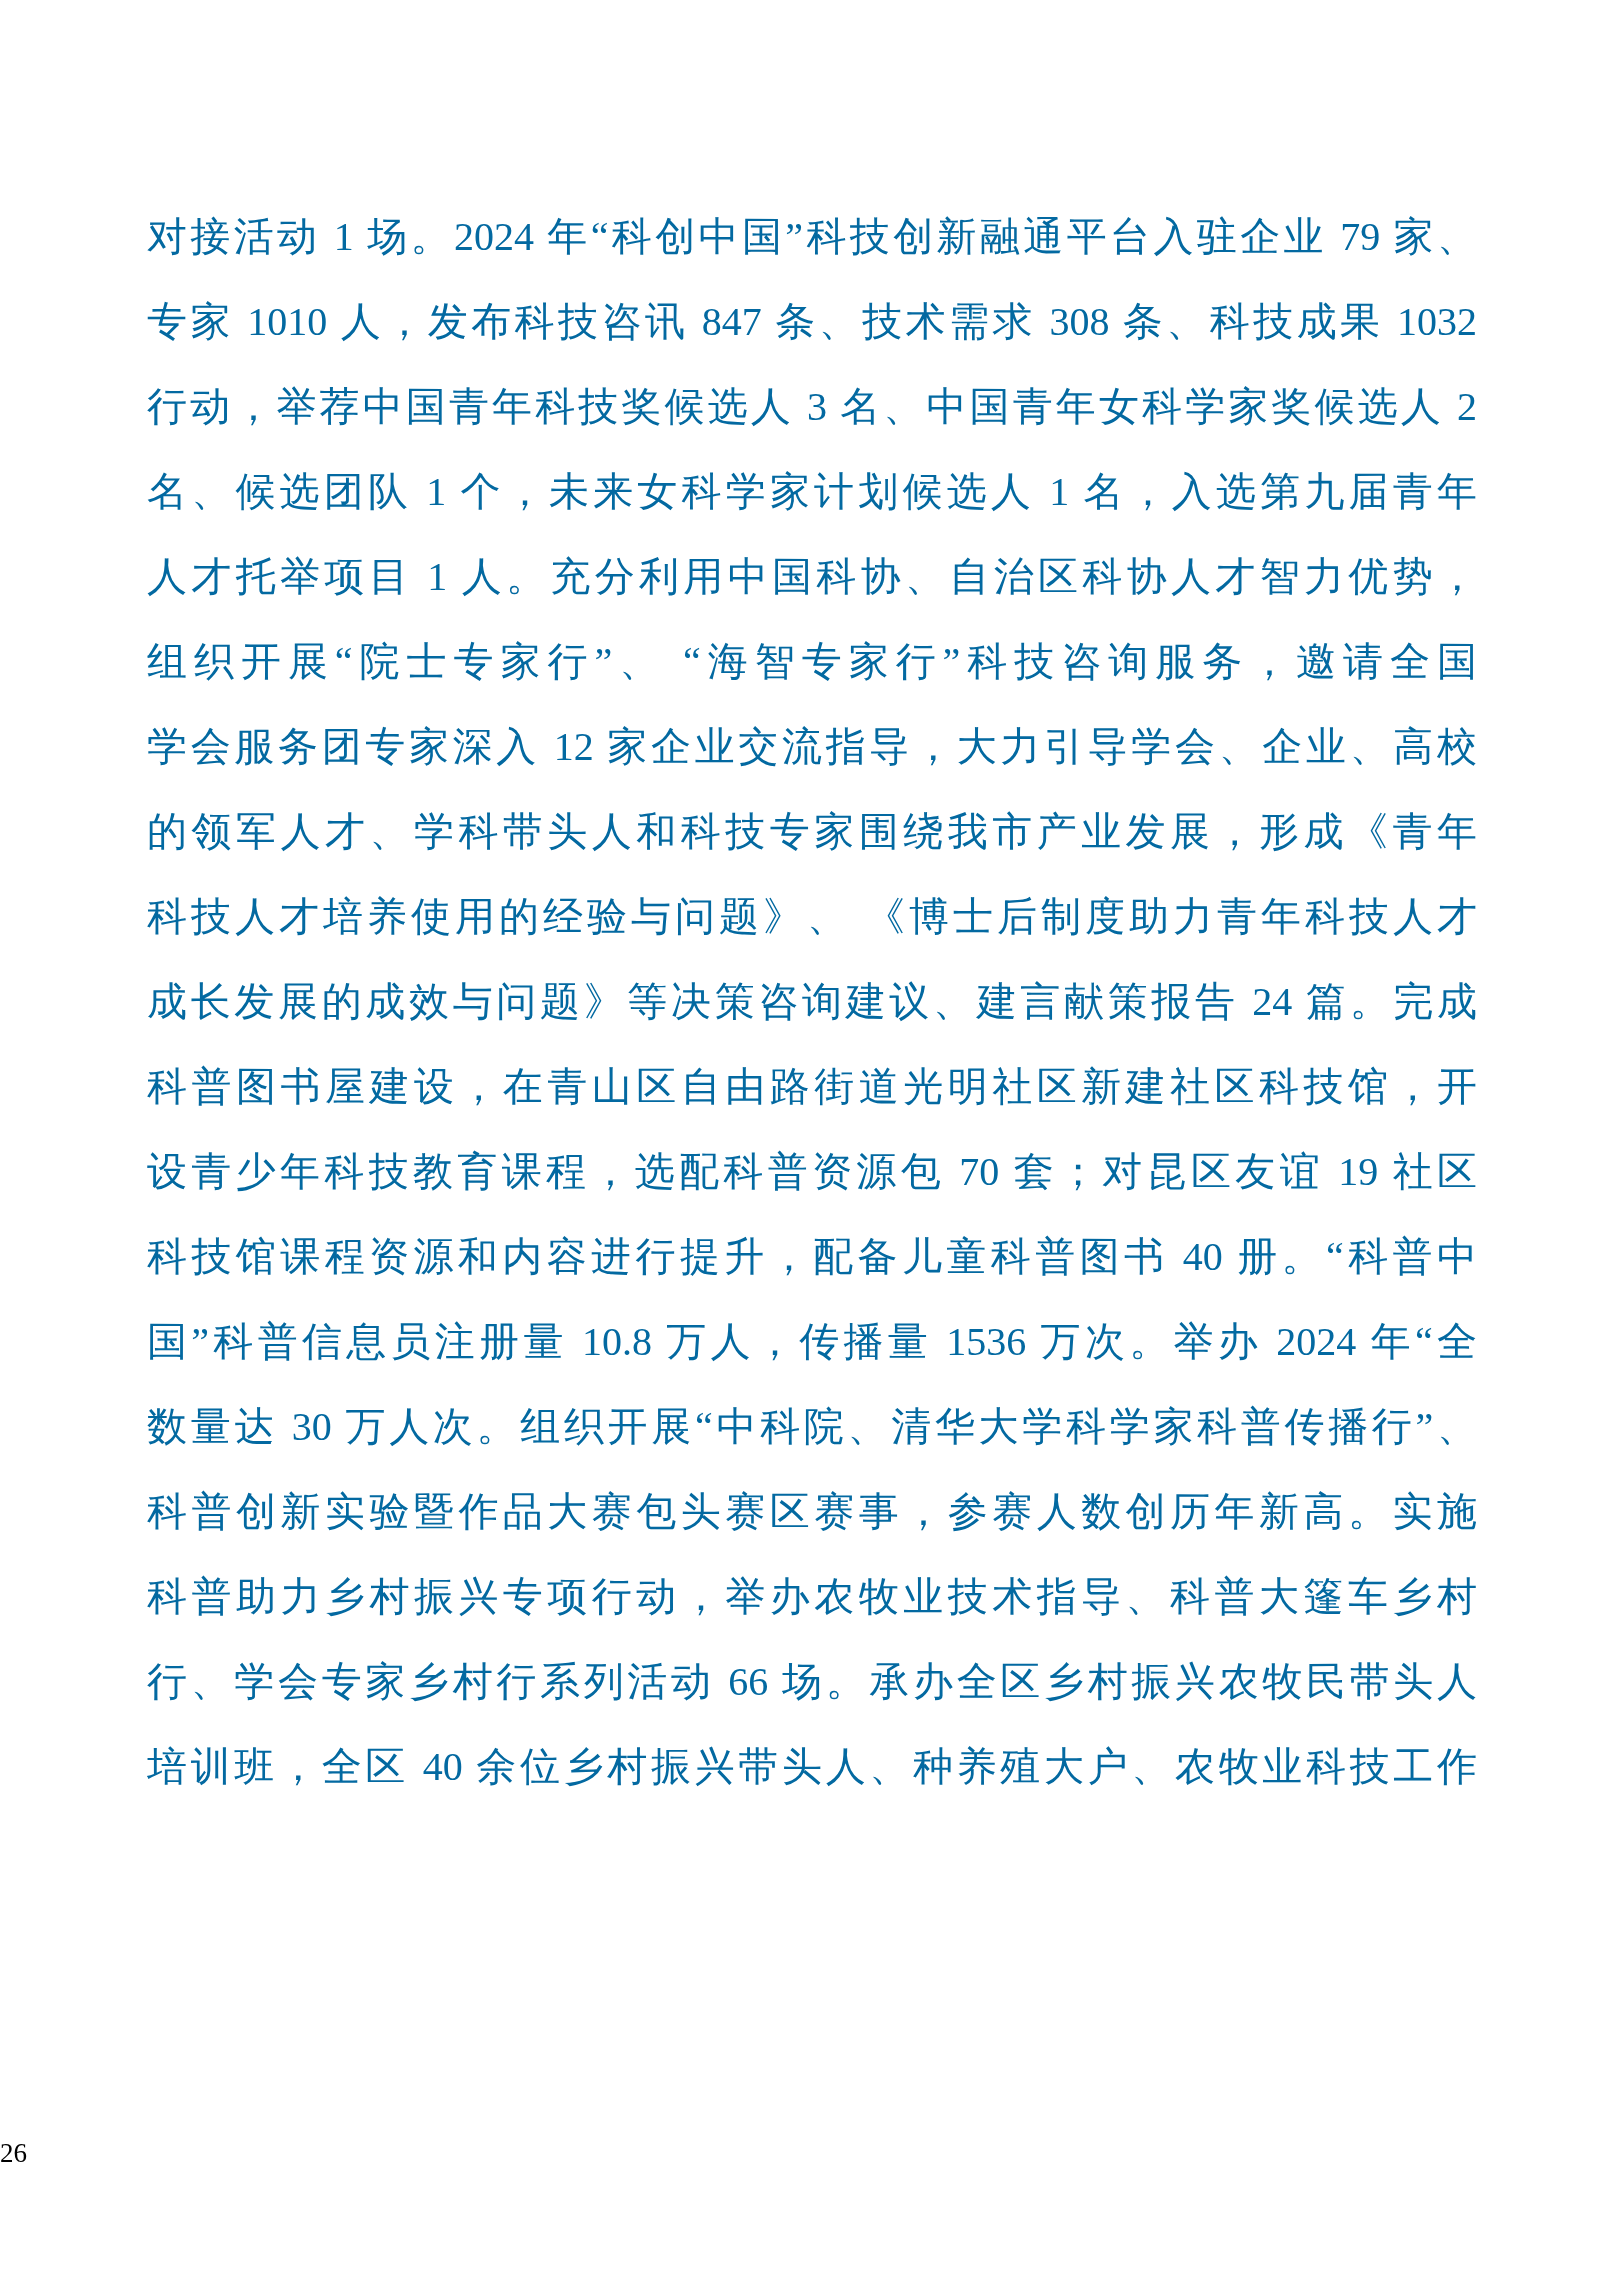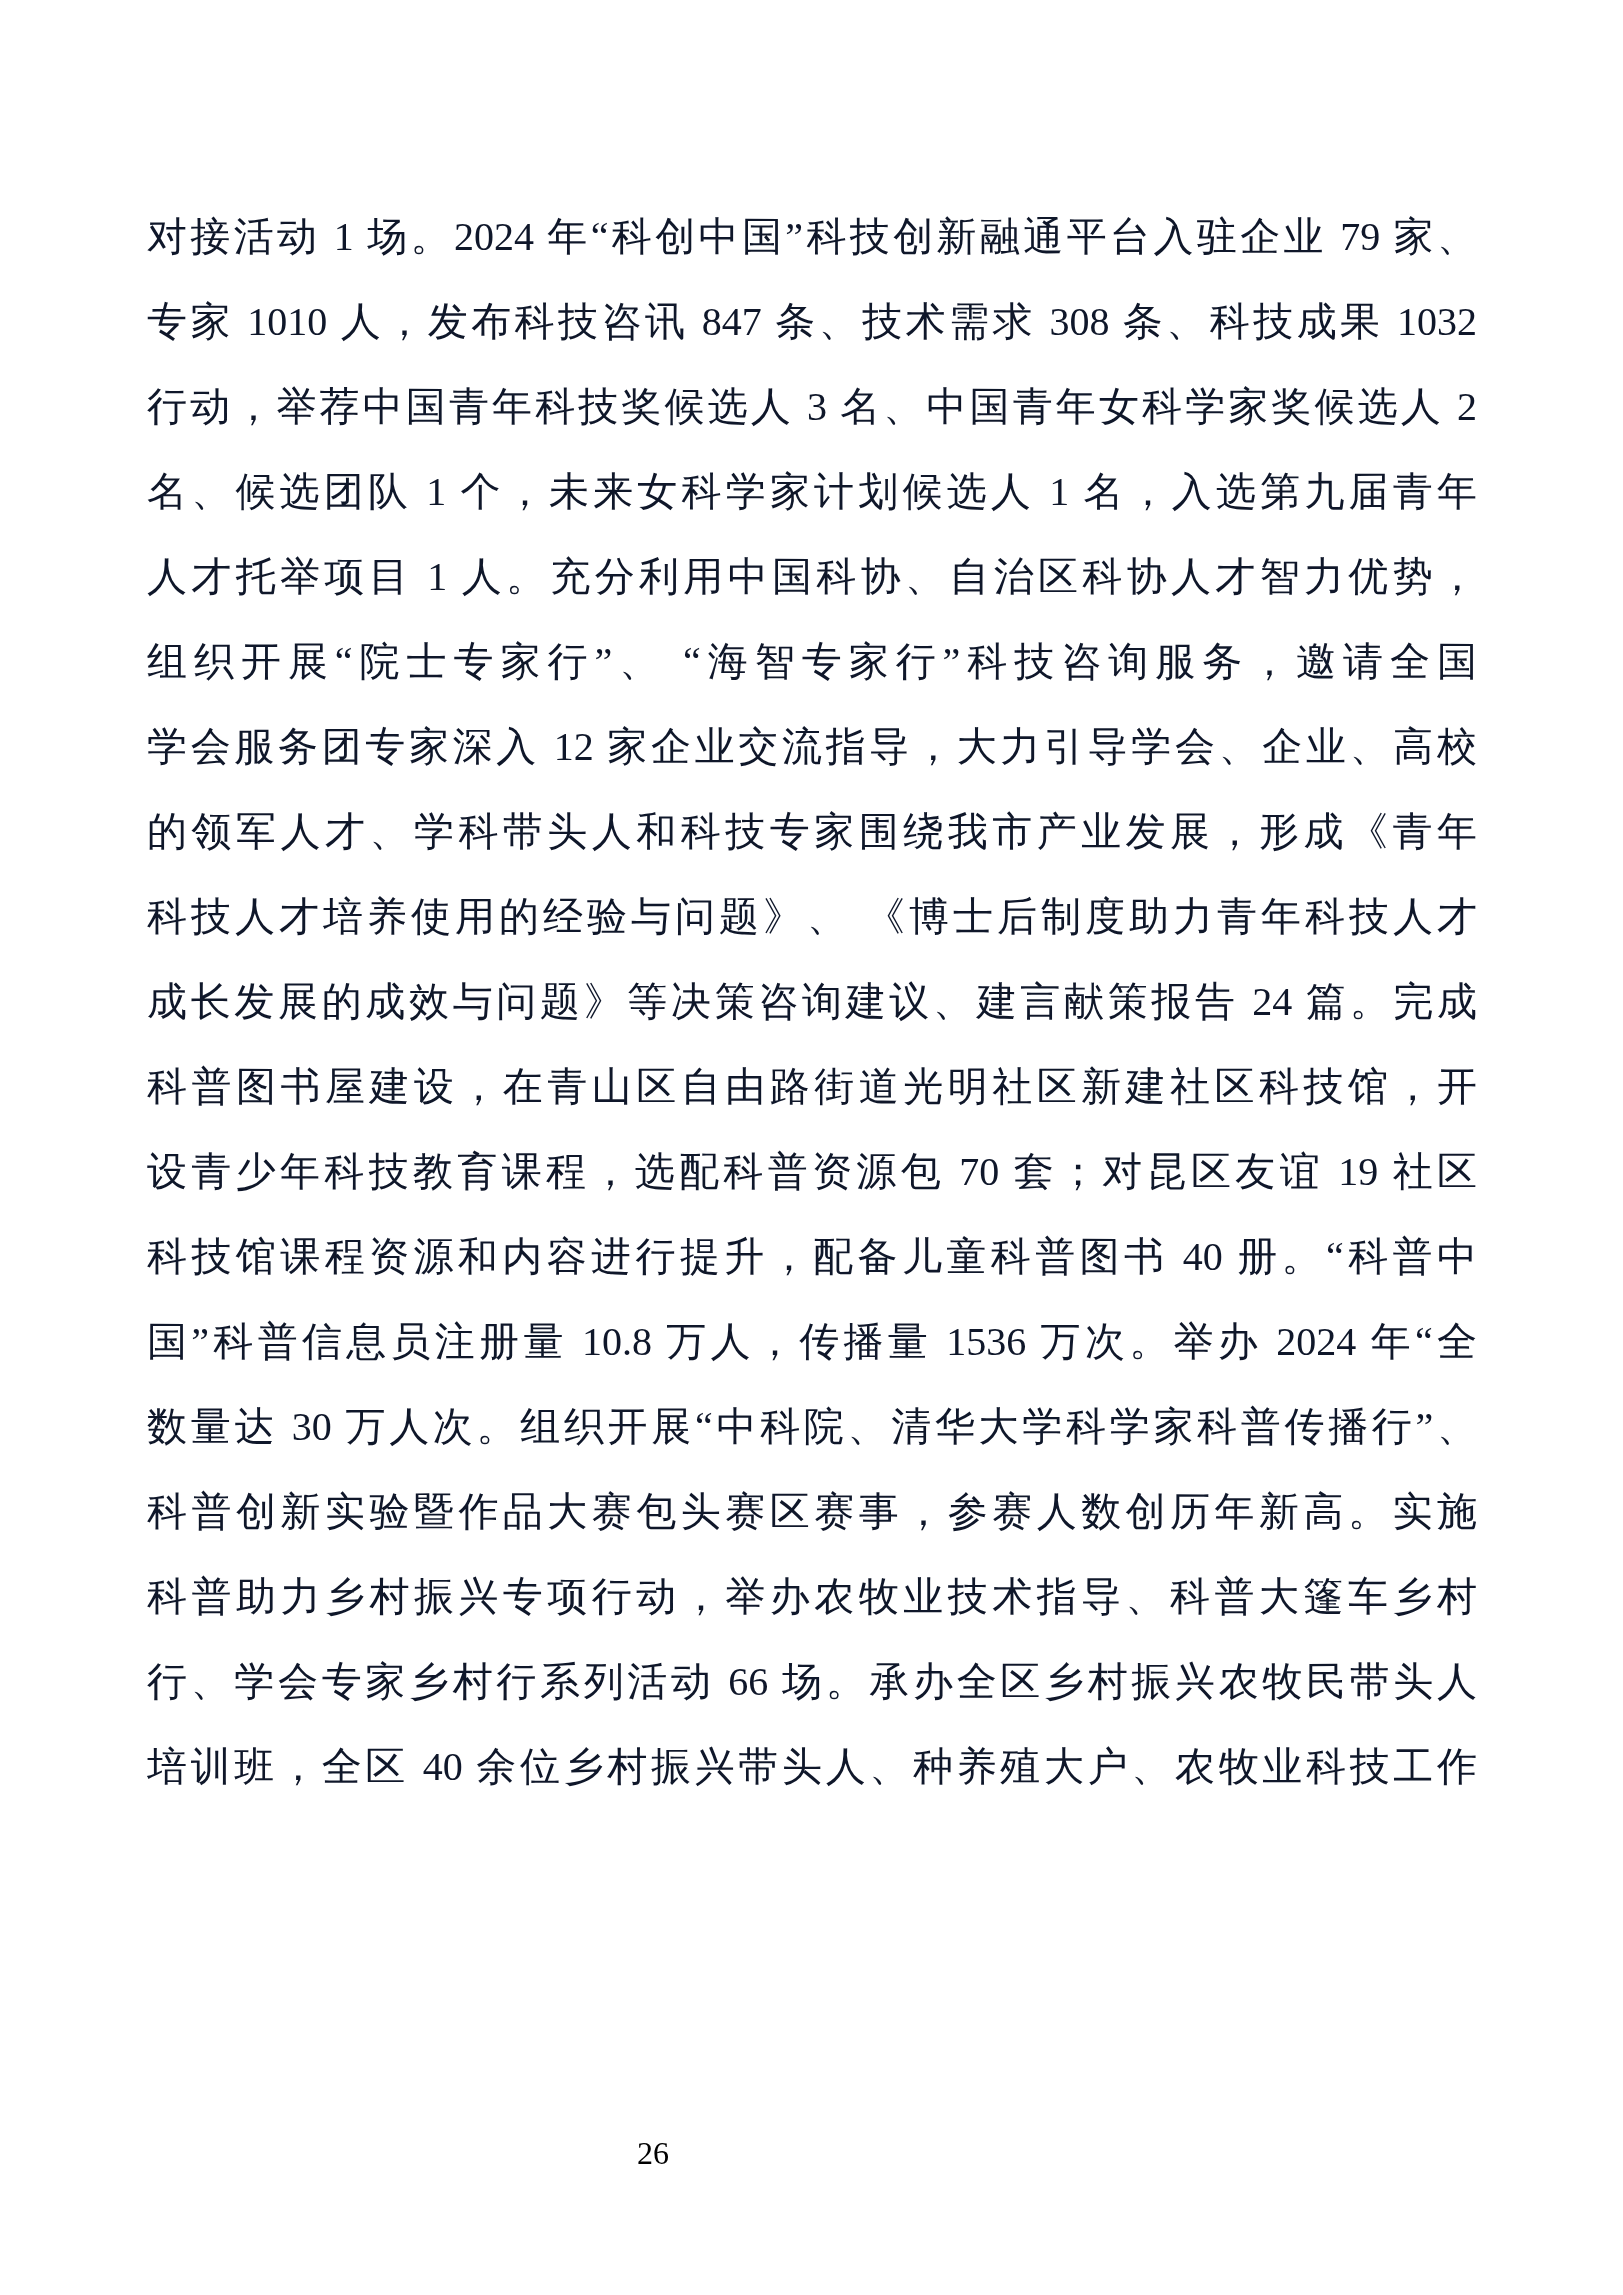--- a/index.html
+++ b/index.html
@@ -27,34 +27,34 @@
     position: absolute;
     left: 147px;
     top: 194px;
     width: 1330px;
   }
   .text-line {
     height: 85px;
     line-height: 85px;
     font-size: 40px;
     letter-spacing: 0;
-    color: #0f172a;
+    color: #0369a1;
     text-align: justify;
     text-align-last: justify;
     text-justify: inter-character;
     overflow: hidden;
     white-space: normal;
   }
   .page-number {
     position: absolute;
     left: 0;
     top: 2140px;
     width: 1306px;
-    text-align: center;
-    font-size: 32px;
+    text-align: left;
+    font-size: 27px;
     line-height: 27px;
     color: #000000;
   }
 </style>
 </head>
 <body>
 
 <div class="page">
   <div class="text-block">
     <div class="text-line">对接活动 1 场。2024 年“科创中国”科技创新融通平台入驻企业 79 家、</div>

